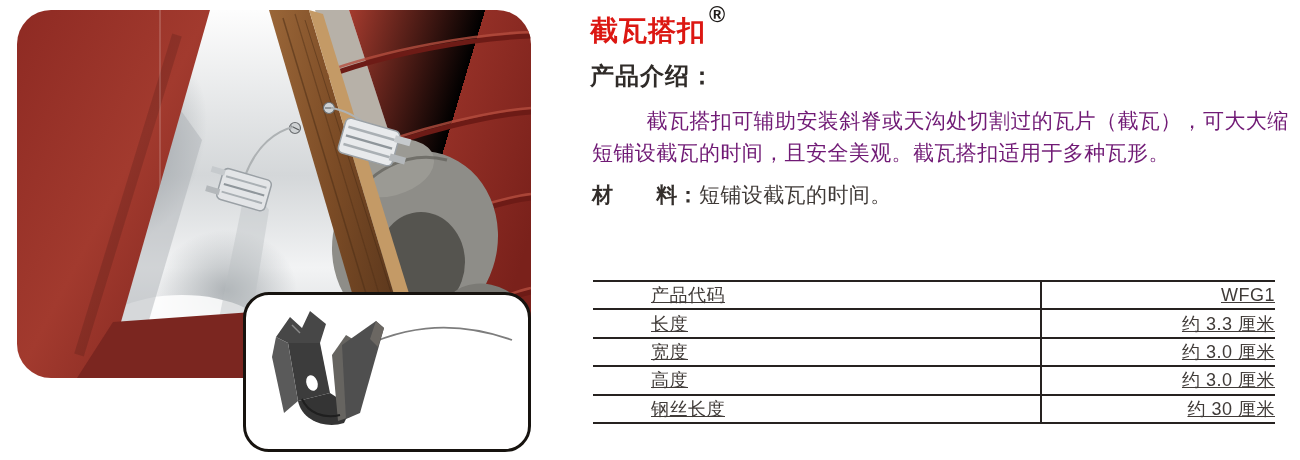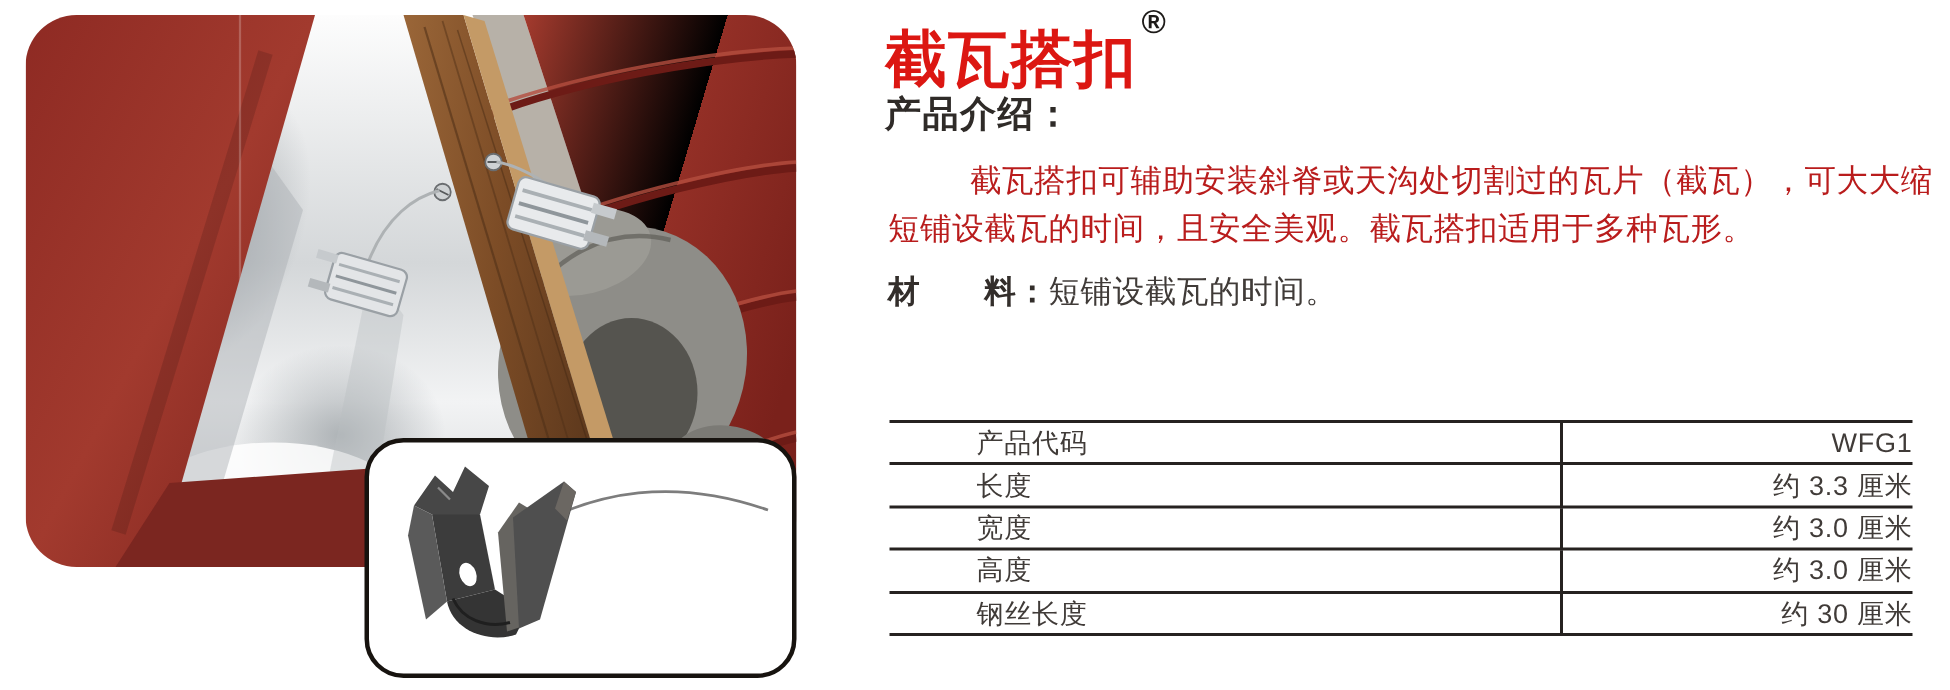--- a/index.html
+++ b/index.html
@@ -14,46 +14,46 @@
   }
   .photo svg{display:block;}
   .inset{
     position:absolute;left:243px;top:292px;width:288px;height:160px;
     background:#ffffff;border:3px solid #17130f;border-radius:26px;
     box-sizing:border-box;z-index:3;overflow:hidden;
   }
   
   .title-wrap{position:absolute;left:590px;top:12px;white-space:nowrap;}
   .title{
-    font-size:41px;font-weight:700;color:#dc1712;letter-spacing:1px;
+    font-size:28px;font-weight:700;color:#dc1712;letter-spacing:1px;
   }
   .reg{
     font-size:22px;font-weight:700;color:#1d1a18;vertical-align:top;
     position:relative;top:-10px;left:3px;letter-spacing:0;
   }
   .heading{
     position:absolute;left:590px;top:60px;font-size:24px;font-weight:700;
     color:#2f2b28;letter-spacing:1px;text-align:right;
   }
   .para{
     position:absolute;left:592px;top:105px;width:699px;
-    font-size:21px;line-height:31.5px;color:#b91c1c;letter-spacing:0.4px;
+    font-size:21px;line-height:31.5px;color:#701a75;letter-spacing:0.4px;
     text-align:justify;
   }
   .para .line{display:block;}
   .para .indent{text-indent:2.6em;}
   .specs{position:absolute;left:592px;top:178px;width:699px;}
   .spec-line{font-size:21px;line-height:33px;color:#403b38;letter-spacing:0.4px;}
   .spec-line .lbl{font-weight:700;color:#332e2b;text-align:right;}
   
   table.spec{
     position:absolute;left:593px;top:280px;width:682px;
     border-collapse:collapse;table-layout:fixed;
     border-top:2px solid #262220;
-    font-size:18px;color:#403b38;
+    font-size:18px;color:#403b38;text-decoration:underline;
   }
   table.spec td{
     border-bottom:2px solid #262220;height:26.4px;padding:0;
     vertical-align:middle;letter-spacing:0.5px;
   }
   table.spec td.c1{width:389px;padding-left:58px;border-right:2px solid #262220;}
   table.spec td.c2{text-align:right;}
 </style>
 </head>
 <body>

